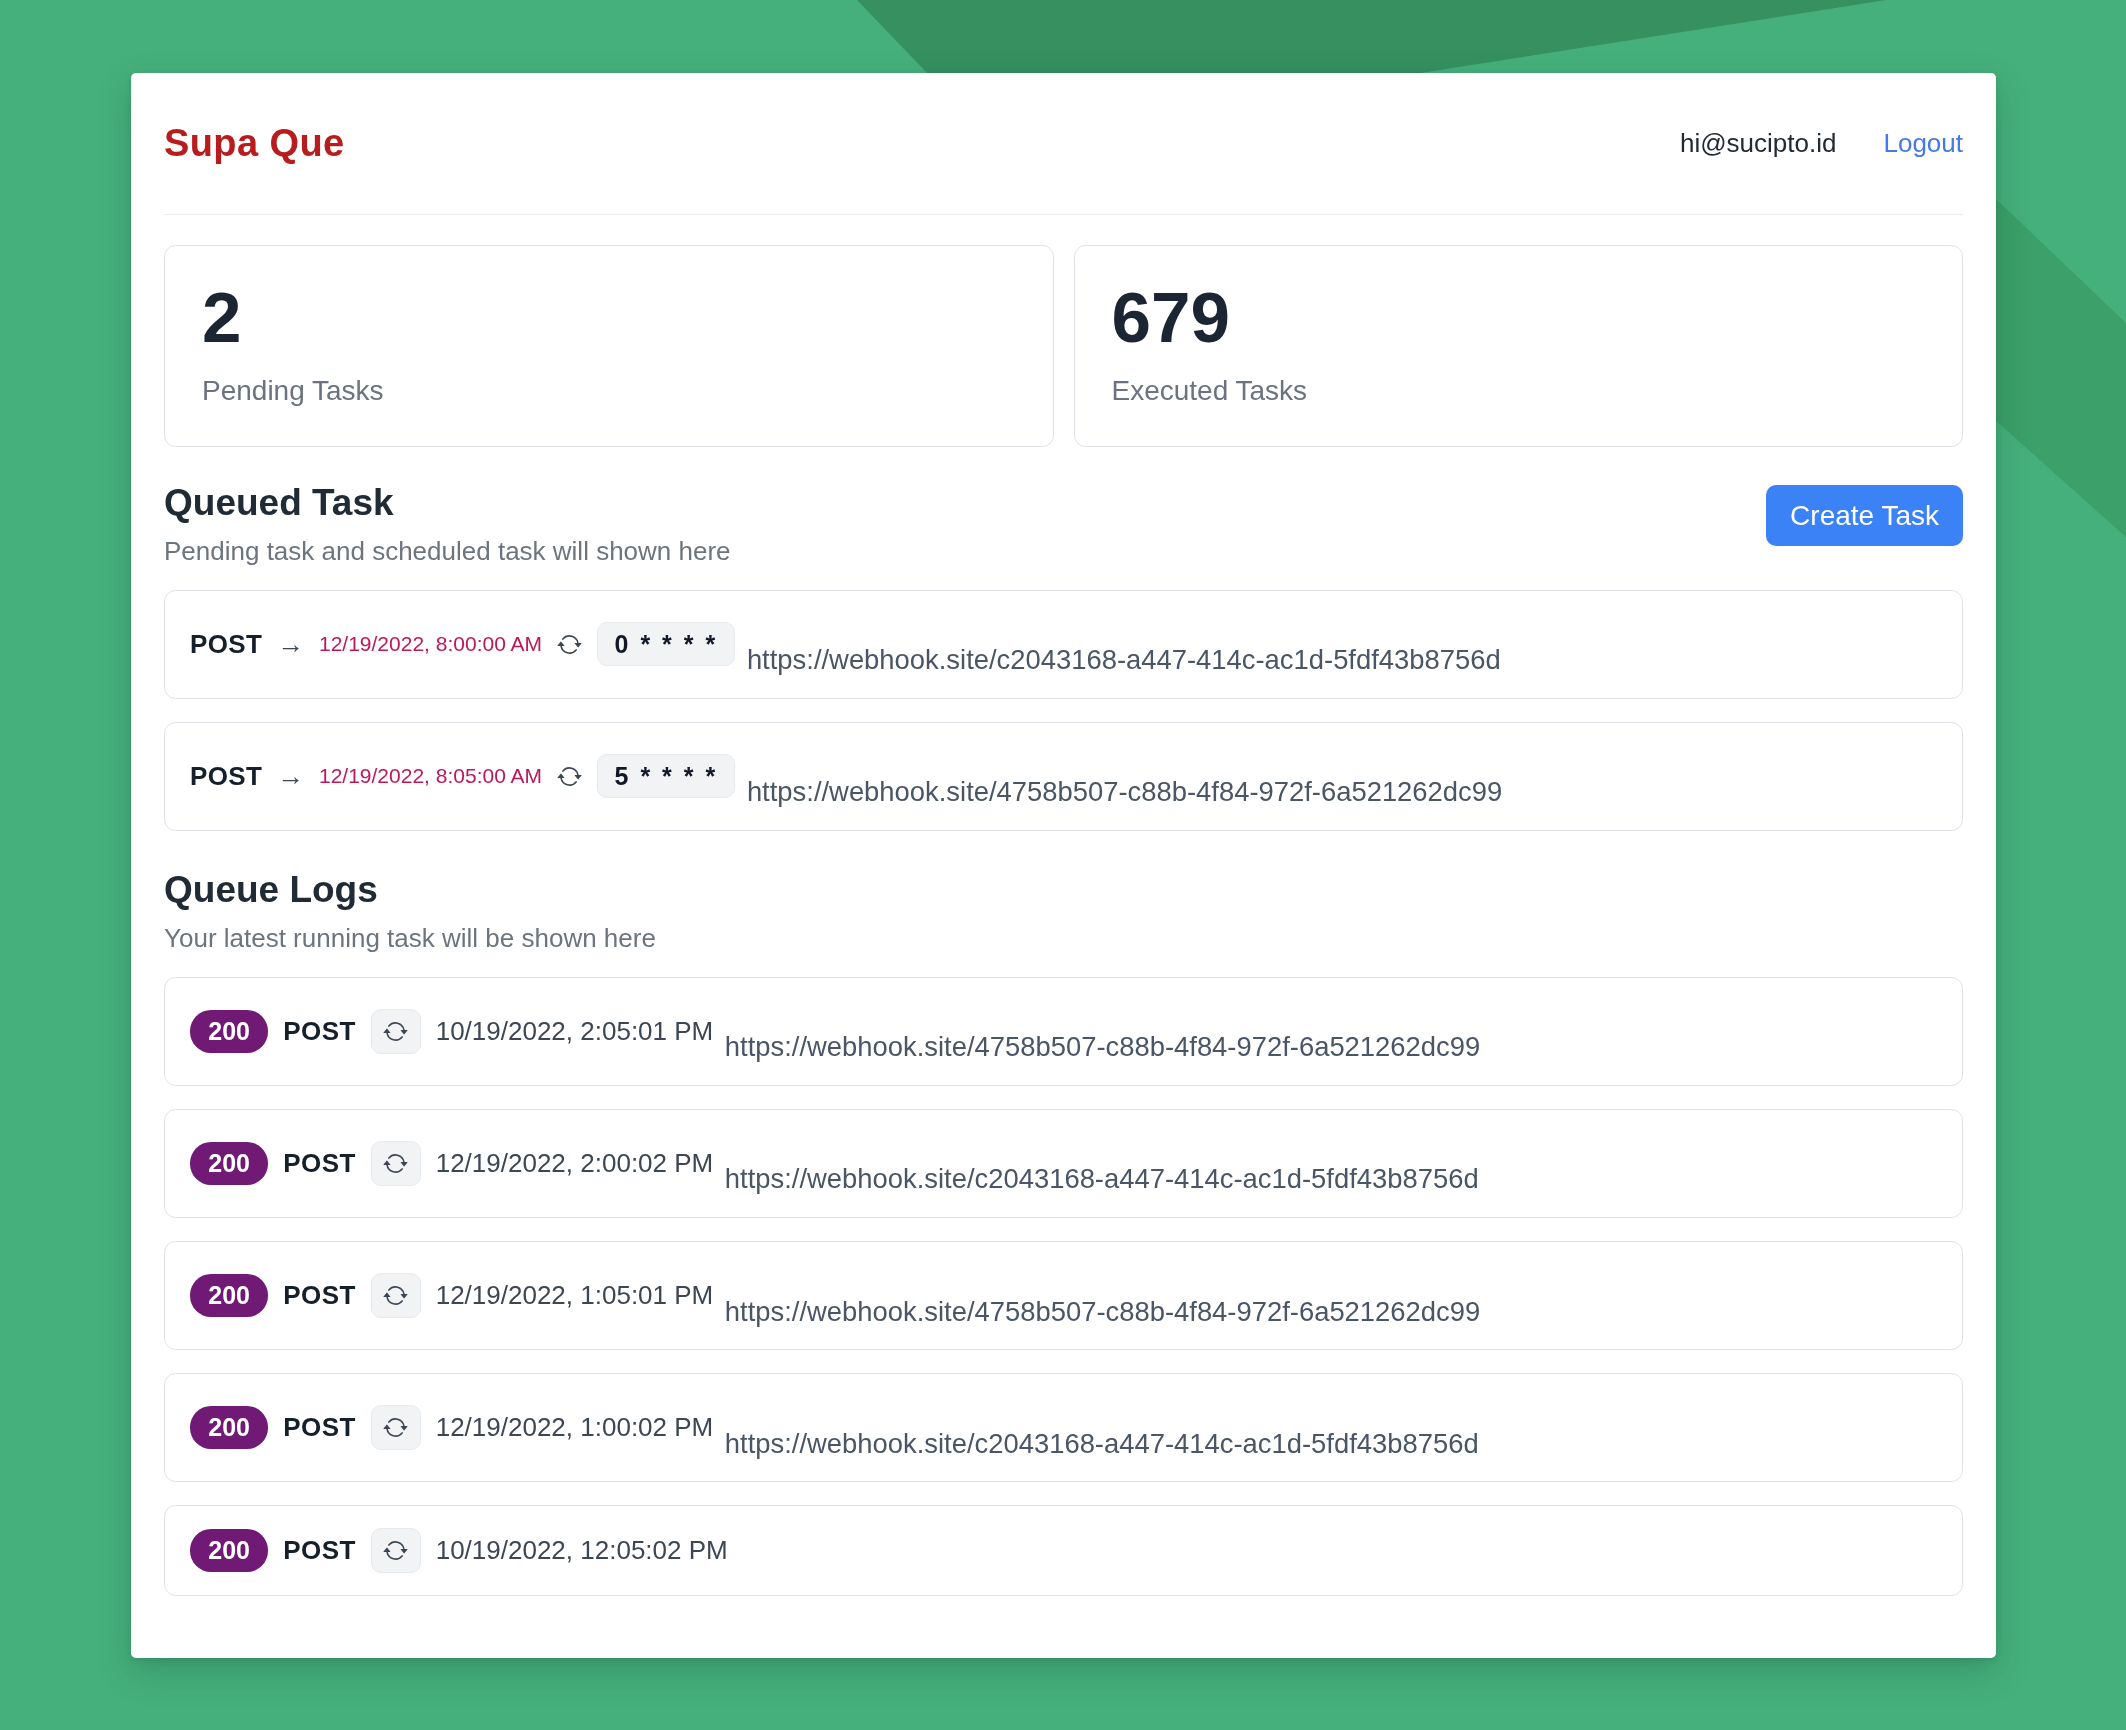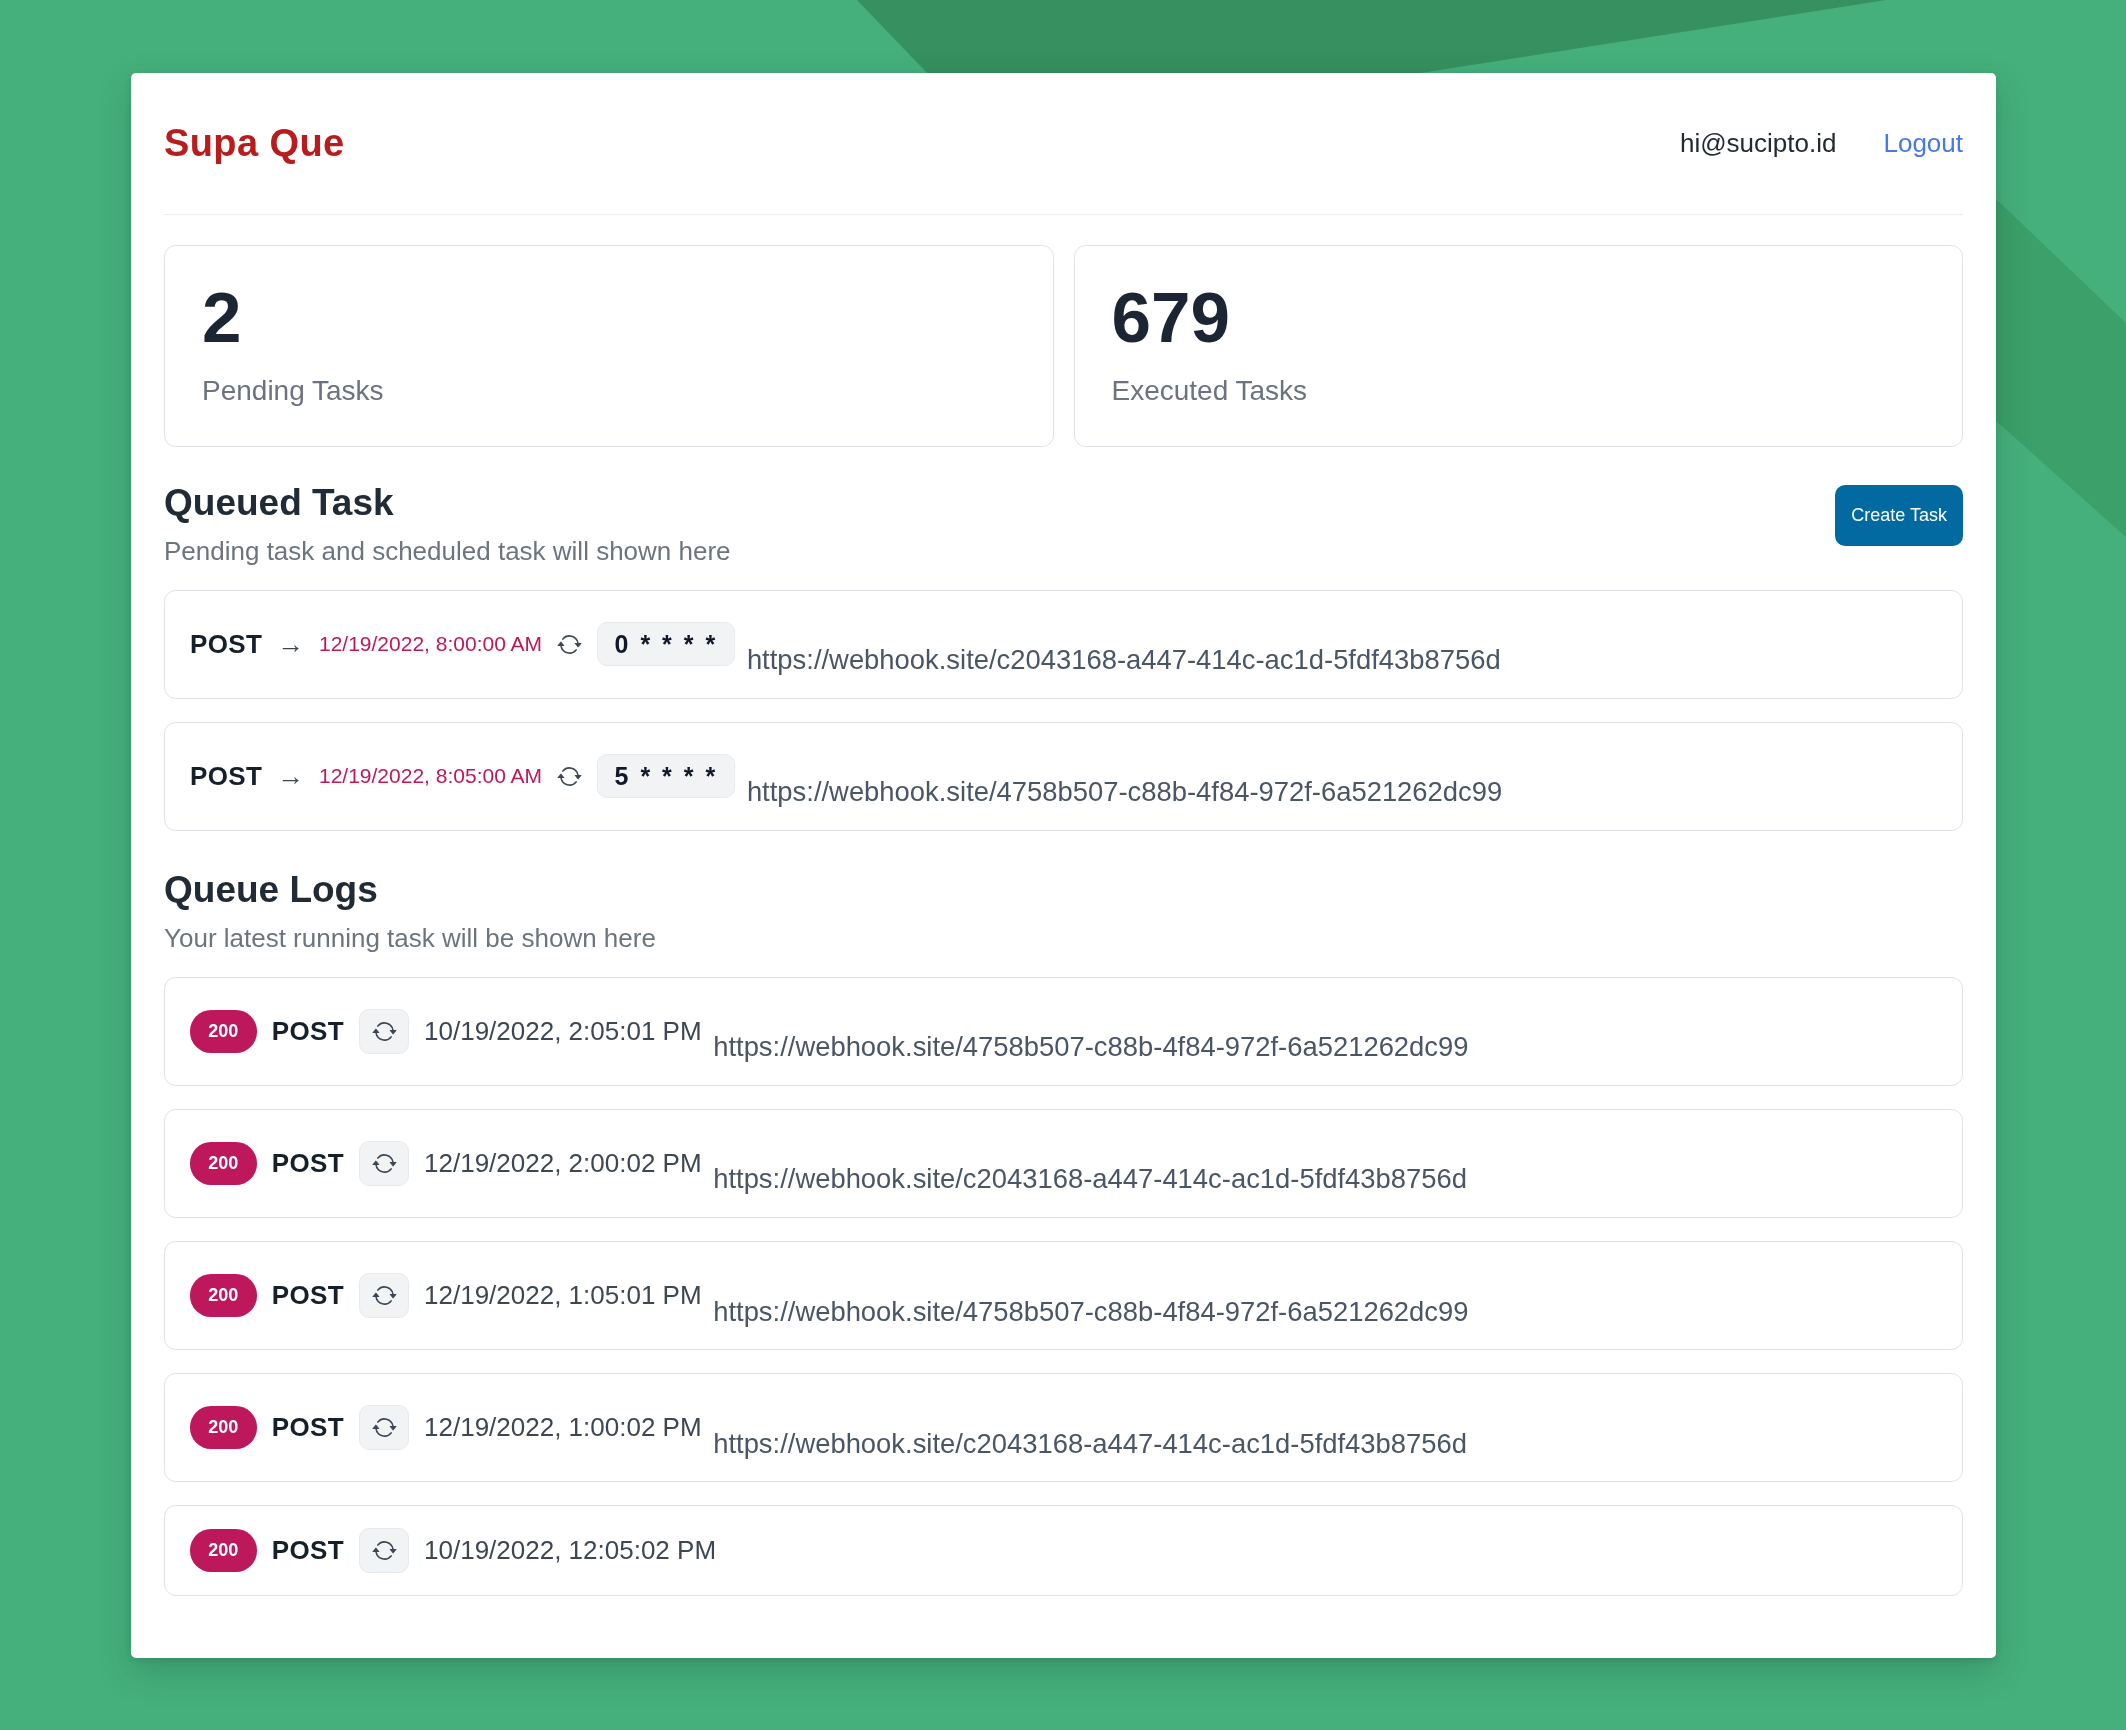--- a/index.html
+++ b/index.html
@@ -52,23 +52,23 @@
   .stat-value{font-size:71px;font-weight:800;color:#1B2533;line-height:1.1;}
   .stat-label{font-size:28px;color:#6B7280;margin-top:18.3px;}
   
   .section-head{display:flex;align-items:flex-start;justify-content:space-between;}
   .queued-head{margin-top:35px;}
   .logs-head{margin-top:38px;}
   .section-title{margin:0;font-size:37px;font-weight:700;color:#212B36;}
   .section-sub{margin:11.6px 0 0 0;font-size:26px;color:#6C757E;}
   .create-task{
     margin-top:3.3px;
-    background:#0369a1;color:#fff;border:none;cursor:pointer;
-    font-family:inherit;font-size:18px;
-    padding:0 16px;height:61px;border-radius:10px;
+    background:#3b82f6;color:#fff;border:none;cursor:pointer;
+    font-family:inherit;font-size:28px;
+    padding:0 24px;height:61px;border-radius:10px;
   }
   
   .row-card{
     box-sizing:border-box;
     border:1.7px solid #DFE3E7;border-radius:11.6px;
     padding:21.6px 25px;
     margin-top:23px;
     display:flex;flex-direction:row;gap:11.6px;
   }
   .task-rows{margin-top:11.6px;}
@@ -79,22 +79,22 @@
   .repeat-icon{width:25px;height:25px;color:#3D4753;flex:none;}
   .cron-badge{
     display:inline-flex;align-items:center;
     background:#F1F3F5;border:1.7px solid #E7EAED;border-radius:10px;
     padding:6.6px 16.6px;
     font-size:25px;font-weight:700;color:#111827;letter-spacing:2.5px;
   }
   .row-url{font-size:27.4px;color:#4A5565;margin-top:32px;}
   .status-badge{
     display:inline-flex;align-items:center;justify-content:center;
-    background:#be185d;color:#fff;
-    font-size:18px;font-weight:600;
+    background:#701a75;color:#fff;
+    font-size:25px;font-weight:600;
     padding:0 18.3px;height:43px;border-radius:21px;
   }
   .icon-chip{
     display:inline-flex;align-items:center;justify-content:center;
     width:48px;height:43px;
     background:#F1F3F5;border:1.7px solid #E7EAED;border-radius:10px;
   }
   .timestamp{margin-left:auto;font-size:26px;color:#3D4753;}
 </style>
 </head>

